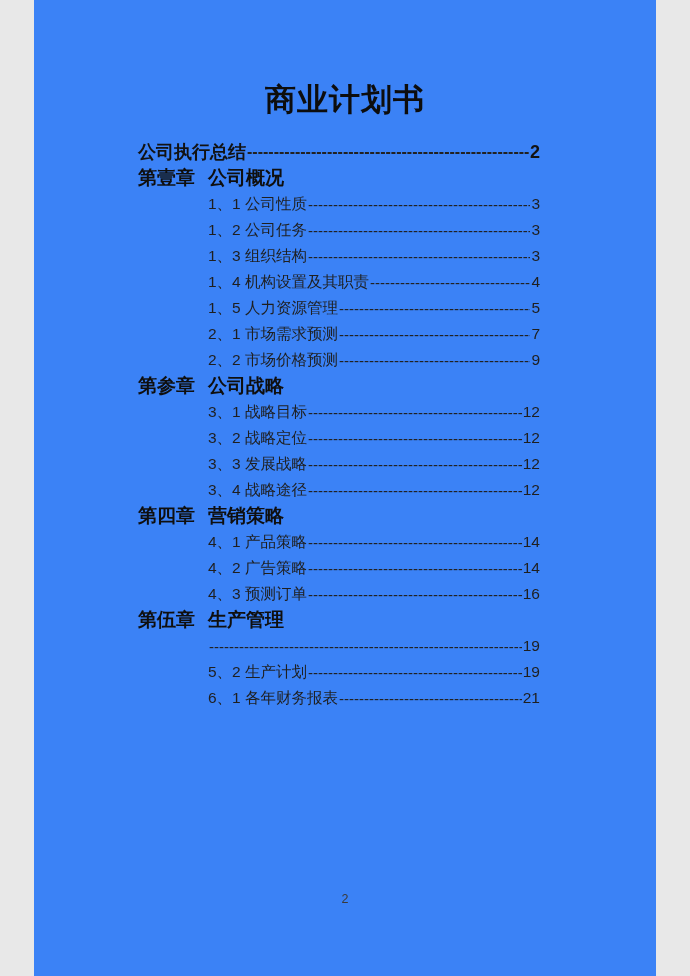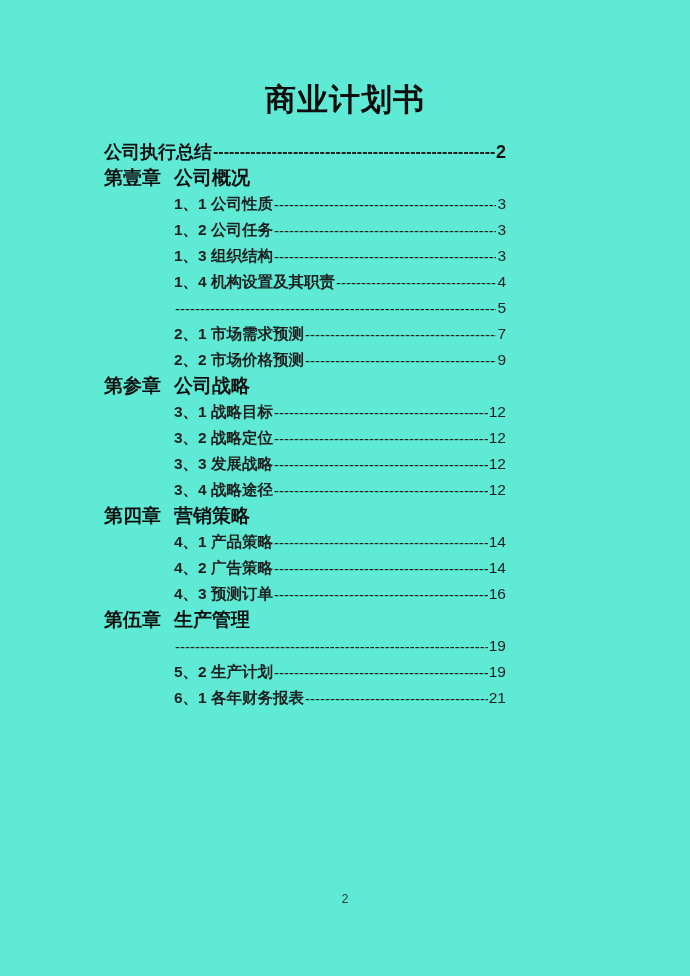--- a/index.html
+++ b/index.html
@@ -1,21 +1,21 @@
 <!DOCTYPE html>
 <html><head>
 <meta charset="utf-8">
 <style>
   * { margin: 0; padding: 0; box-sizing: border-box; }
   html, body { background: #e8e8e8; }
   .page {
     position: relative;
-    width: 690px;
+    width: 622px;
     height: 976px;
-    background: #5eead4;
+    background: #3b82f6;
     font-family: "Liberation Sans", "DejaVu Sans", sans-serif;
     color: #1c1c1c;
     overflow: hidden;
     margin: 0 auto;
   }
   .doc-title {
     margin-top: 80px;
     text-align: center;
     font-size: 31px;
     font-weight: bold;
@@ -47,21 +47,21 @@
     font-weight: bold;
     color: #0f0f0f;
   }
   .chapter-heading .chapter-title { margin-left: 13px; }
   .toc-item {
     margin-left: 70px;
     width: 332px;
     font-size: 15.5px;
     color: #1f1f1f;
   }
-  .toc-item .item-label { font-weight: 700; }
+  .toc-item .item-label { font-weight: 400; }
   .leader {
     flex: 1 1 auto;
     overflow: hidden;
     white-space: nowrap;
     font-size: 15px;
     color: #222222;
     margin: 0 1px;
   }
   .toc-top-entry .leader { font-size: 16px; font-weight: bold; }
   .page-num { flex: 0 0 auto; }
@@ -109,20 +109,21 @@
         <span class="item-label">1、3 组织结构</span>
         <span class="leader">--------------------------------------------------------------------------------------------------------------------------------------------</span>
         <span class="page-num">3</span>
       </div>
       <div class="toc-row toc-item">
         <span class="item-label">1、4 机构设置及其职责</span>
         <span class="leader">--------------------------------------------------------------------------------------------------------------------------------------------</span>
         <span class="page-num">4</span>
       </div>
       <div class="toc-row toc-item">
+        <span class="item-label">1、5 人力资源管理</span>
         <span class="leader">--------------------------------------------------------------------------------------------------------------------------------------------</span>
         <span class="page-num">5</span>
       </div>
     </div>
 
     <div>
       <div class="toc-row toc-item">
         <span class="item-label">2、1 市场需求预测</span>
         <span class="leader">--------------------------------------------------------------------------------------------------------------------------------------------</span>
         <span class="page-num">7</span>

